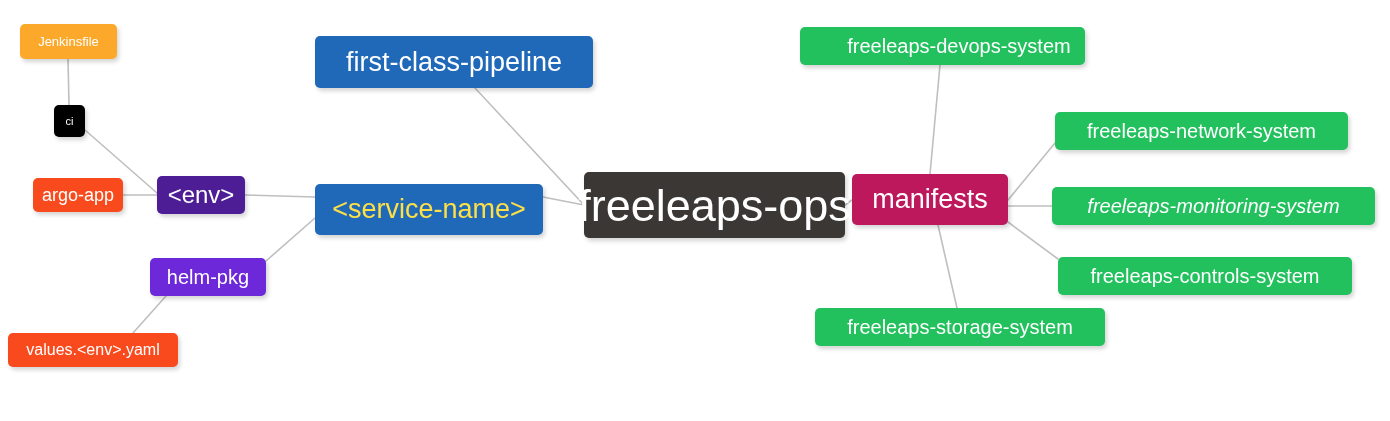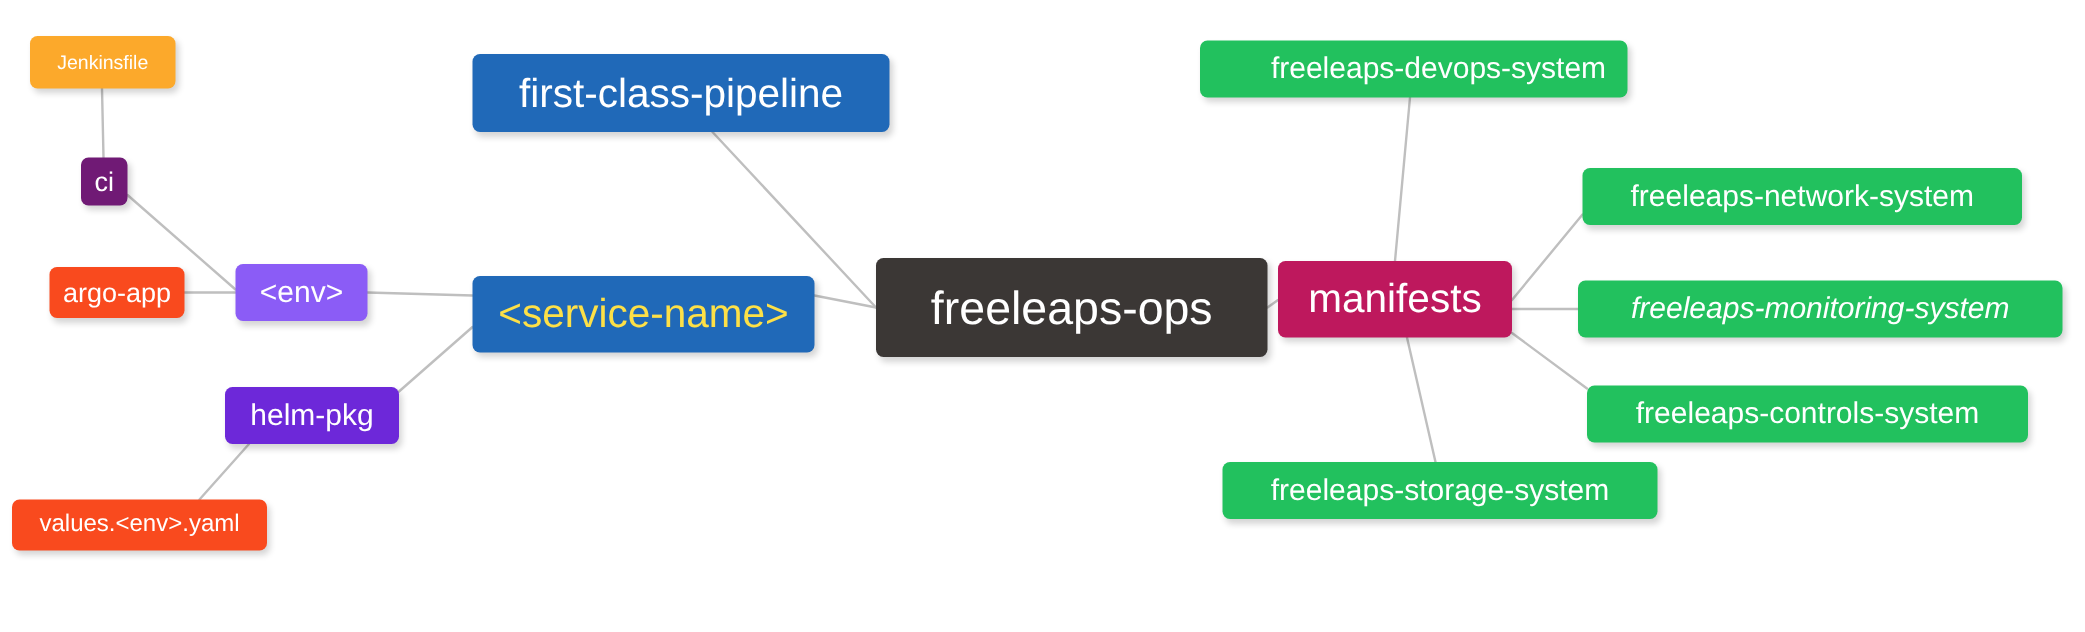--- a/index.html
+++ b/index.html
@@ -65,42 +65,42 @@
       <path d="M 166 296 L 133 333" stroke="#bfbfbf" stroke-width="1.6" fill="none" stroke-linecap="round"></path>
       <path d="M 930 174 L 940 65" stroke="#bfbfbf" stroke-width="1.6" fill="none" stroke-linecap="round"></path>
       <path d="M 1008 200 L 1055 143" stroke="#bfbfbf" stroke-width="1.6" fill="none" stroke-linecap="round"></path>
       <path d="M 1008 206 L 1052 206" stroke="#bfbfbf" stroke-width="1.6" fill="none" stroke-linecap="round"></path>
       <path d="M 1008 222 L 1058 259" stroke="#bfbfbf" stroke-width="1.6" fill="none" stroke-linecap="round"></path>
       <path d="M 938 225 L 957 308" stroke="#bfbfbf" stroke-width="1.6" fill="none" stroke-linecap="round"></path>
     </svg>
 <div class="node" style="left: 20px; top: 24px; width: 97px; height: 35px; background: rgb(252, 169, 43); color: rgb(255, 255, 255); font-size: 13px;">
       <span class="node-label">Jenkinsfile</span>
     </div>
-    <div class="node" style="left: 54px; top: 105px; width: 31px; height: 32px; background: #701a75; color: rgb(255, 255, 255); font-size: 18px;">
+    <div class="node" style="left: 54px; top: 105px; width: 31px; height: 32px; background: #000000; color: rgb(255, 255, 255); font-size: 11px;">
       <span class="node-label">ci</span>
     </div>
     <div class="node" style="left: 33px; top: 178px; width: 90px; height: 34px; background: rgb(249, 74, 30); color: rgb(255, 255, 255); font-size: 18px;">
       <span class="node-label">argo-app</span>
     </div>
-    <div class="node" style="left: 157px; top: 176px; width: 88px; height: 38px; background: #8b5cf6; color: rgb(255, 255, 255); font-size: 20px;">
+    <div class="node" style="left: 157px; top: 176px; width: 88px; height: 38px; background: #4c1d95; color: rgb(255, 255, 255); font-size: 24px;">
       <span class="node-label">&lt;env&gt;</span>
     </div>
     <div class="node" style="left: 150px; top: 258px; width: 116px; height: 38px; background: #6d28d9; color: rgb(255, 255, 255); font-size: 20px;">
       <span class="node-label">helm-pkg</span>
     </div>
     <div class="node" style="left: 8px; top: 333px; width: 170px; height: 34px; background: rgb(249, 74, 30); color: rgb(255, 255, 255); font-size: 16px;">
       <span class="node-label">values.&lt;env&gt;.yaml</span>
     </div>
     <div class="node" style="left: 315px; top: 36px; width: 278px; height: 52px; background: rgb(32, 105, 184); color: rgb(255, 255, 255); font-size: 27px;">
       <span class="node-label">first-class-pipeline</span>
     </div>
     <div class="node" style="left: 315px; top: 184px; width: 228px; height: 51px; background: rgb(32, 105, 184); color: #fde047; font-size: 27px; align-items: center;">
       <span class="node-label">&lt;service-name&gt;</span>
     </div>
-    <div class="node" style="left: 584px; top: 172px; width: 261px; height: 66px; background: rgb(59, 55, 53); color: rgb(255, 255, 255); font-size: 31px;">
+    <div class="node" style="left: 584px; top: 172px; width: 261px; height: 66px; background: rgb(59, 55, 53); color: rgb(255, 255, 255); font-size: 45px;">
       <span class="node-label">freeleaps-ops</span>
     </div>
     <div class="node" style="left: 852px; top: 174px; width: 156px; height: 51px; background: #be185d; color: rgb(255, 255, 255); font-size: 27px;">
       <span class="node-label">manifests</span>
     </div>
     <div class="node" style="left: 800px; top: 27px; width: 285px; height: 38px; background: rgb(34, 193, 94); color: rgb(255, 255, 255); font-size: 20px; padding-left: 33px;">
       <span class="node-label">freeleaps-devops-system</span>
     </div>
     <div class="node" style="left: 1055px; top: 112px; width: 293px; height: 38px; background: rgb(34, 193, 94); color: rgb(255, 255, 255); font-size: 20px;">
       <span class="node-label">freeleaps-network-system</span>

